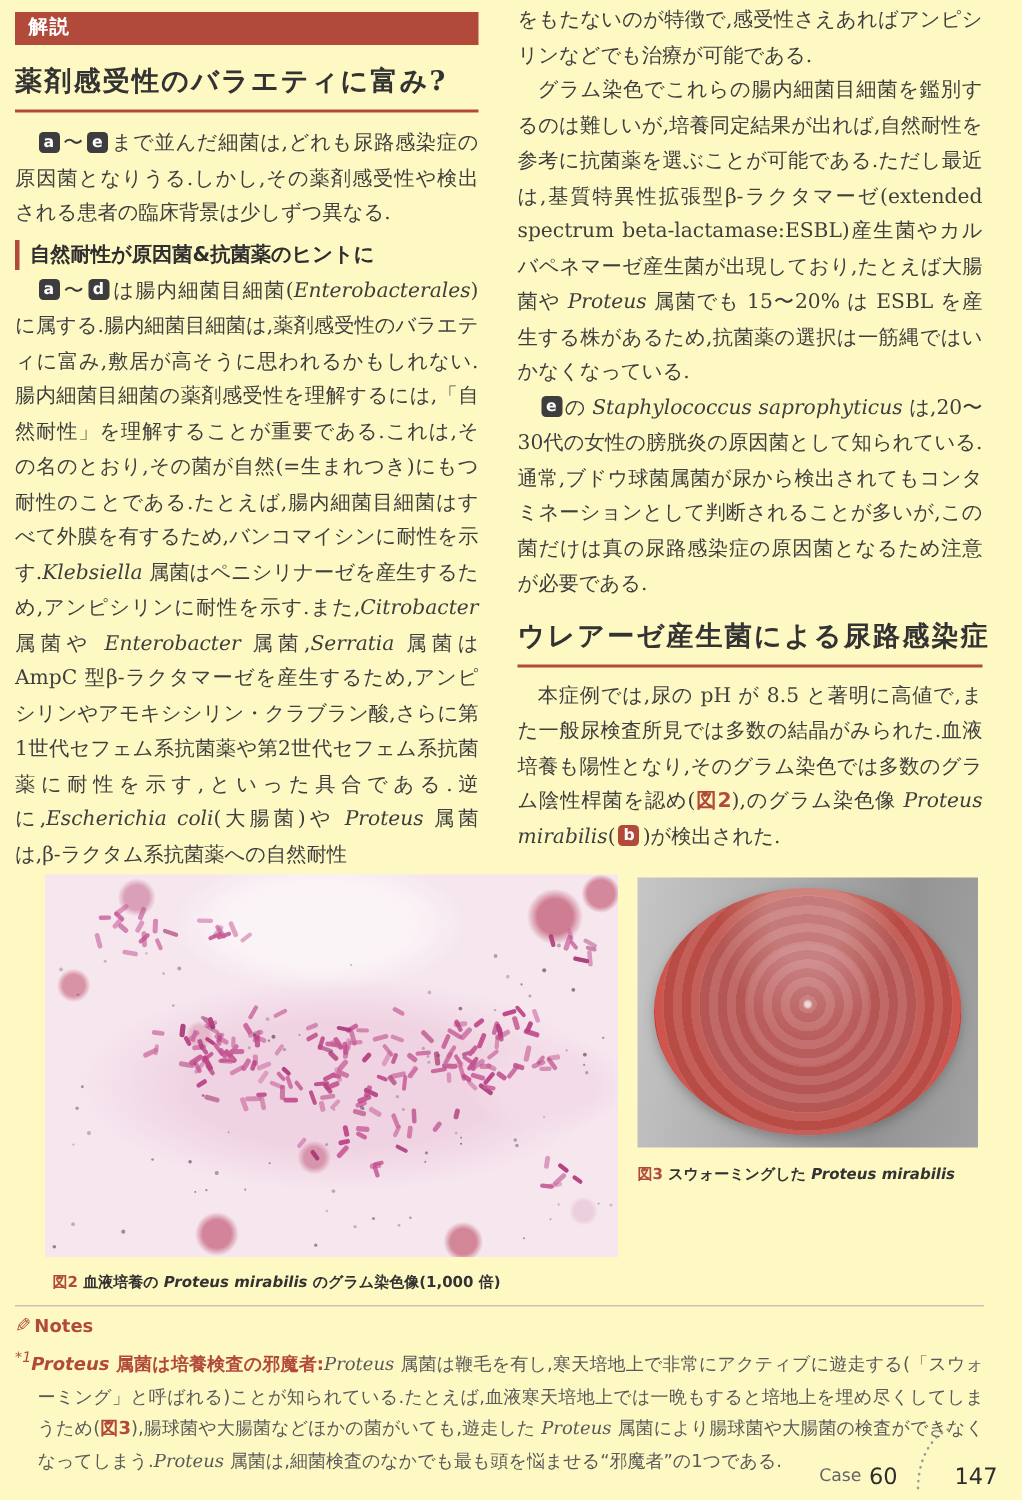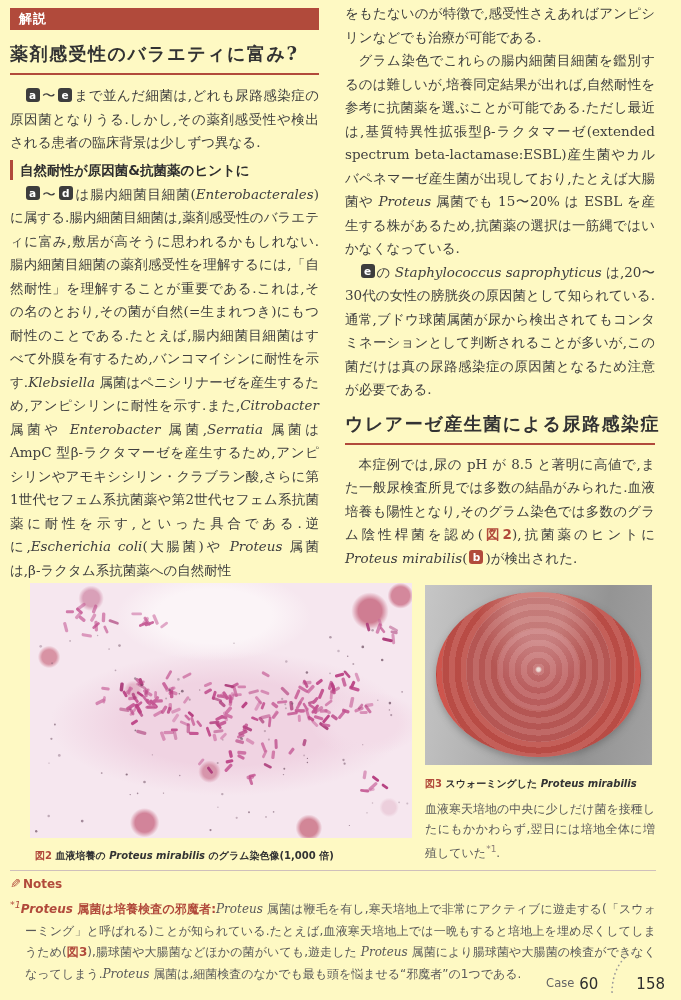--- a/index.html
+++ b/index.html
@@ -143,21 +143,21 @@
     <p class="para indent first"><span class="sg-bd">a</span><span class="sg-t">〜</span><span class="sg-bd">e</span><span class="sg-t">まで並んだ細菌は,どれも尿路感染症の原因菌となりうる.しかし,その薬剤感受性や検出される患者の臨床背景は少しずつ異なる.</span></p>
     <h2 class="subhead">自然耐性が原因菌&amp;抗菌薬のヒントに</h2>
     <p class="para indent"><span class="sg-bd">a</span><span class="sg-t">〜</span><span class="sg-bd">d</span><span class="sg-t">は腸内細菌目細菌(</span><span class="sg-i">Enterobacterales</span><span class="sg-t">)に属する.腸内細菌目細菌は,薬剤感受性のバラエティに富み,敷居が高そうに思われるかもしれない.腸内細菌目細菌の薬剤感受性を理解するには,「自然耐性」を理解することが重要である.これは,その名のとおり,その菌が自然(=生まれつき)にもつ耐性のことである.たとえば,腸内細菌目細菌はすべて外膜を有するため,バンコマイシンに耐性を示す.</span><span class="sg-i">Klebsiella</span><span class="sg-t"> 属菌はペニシリナーゼを産生するため,アンピシリンに耐性を示す.また,</span><span class="sg-i">Citrobacter</span><span class="sg-t"> 属菌や </span><span class="sg-i">Enterobacter</span><span class="sg-t"> 属菌,</span><span class="sg-i">Serratia</span><span class="sg-t"> 属菌は AmpC 型β-ラクタマーゼを産生するため,アンピシリンやアモキシシリン・クラブラン酸,さらに第1世代セフェム系抗菌薬や第2世代セフェム系抗菌薬に耐性を示す,といった具合である.逆に,</span><span class="sg-i">Escherichia coli</span><span class="sg-t">(大腸菌)や </span><span class="sg-i">Proteus</span><span class="sg-t"> 属菌は,β-ラクタム系抗菌薬への自然耐性</span></p>
   </div>
 
   <div class="col-right">
     <p class="para"><span class="sg-t">をもたないのが特徴で,感受性さえあればアンピシリンなどでも治療が可能である.</span></p>
     <p class="para indent"><span class="sg-t">グラム染色でこれらの腸内細菌目細菌を鑑別するのは難しいが,培養同定結果が出れば,自然耐性を参考に抗菌薬を選ぶことが可能である.ただし最近は,基質特異性拡張型β-ラクタマーゼ(extended spectrum beta-lactamase:ESBL)産生菌やカルバペネマーゼ産生菌が出現しており,たとえば大腸菌や </span><span class="sg-i">Proteus</span><span class="sg-t"> 属菌でも 15〜20% は ESBL を産生する株があるため,抗菌薬の選択は一筋縄ではいかなくなっている.</span></p>
     <p class="para indent"><span class="sg-bd">e</span><span class="sg-t">の </span><span class="sg-i">Staphylococcus saprophyticus</span><span class="sg-t"> は,20〜30代の女性の膀胱炎の原因菌として知られている.通常,ブドウ球菌属菌が尿から検出されてもコンタミネーションとして判断されることが多いが,この菌だけは真の尿路感染症の原因菌となるため注意が必要である.</span></p>
     <h1 class="sec-title second">ウレアーゼ産生菌による尿路感染症</h1>
-    <p class="para indent p4"><span class="sg-t">本症例では,尿の pH が 8.5 と著明に高値で,また一般尿検査所見では多数の結晶がみられた.血液培養も陽性となり,そのグラム染色では多数のグラム陰性桿菌を認め(</span><span class="sg-red">図2</span><span class="sg-t">),抗菌薬のヒントに </span><span class="sg-i">Proteus mirabilis</span><span class="sg-t">(</span><span class="sg-br">b</span><span class="sg-t">)が検出された.</span></p>
+    <p class="para indent p4"><span class="sg-t">本症例では,尿の pH が 8.5 と著明に高値で,また一般尿検査所見では多数の結晶がみられた.血液培養も陽性となり,そのグラム染色では多数のグラム陰性桿菌を認め(</span><span class="sg-red">図2</span><span class="sg-t">),のグラム染色像 </span><span class="sg-i">Proteus mirabilis</span><span class="sg-t">(</span><span class="sg-br">b</span><span class="sg-t">)が検出された.</span></p>
   </div>
 
   <figure class="fig2">
     <div class="gram-img">
       <svg id="gram-decor" width="382" height="255" viewBox="0 0 382 255">
           <rect x="112.45920721372586" y="108.30138109890805" width="10.40986317396164" height="3.2027606372954325" rx="1.4" fill="hsl(327,48%,53.4786657593213%)" opacity="0.60" transform="rotate(31.5 117.7 109.9)"></rect>
           <rect x="106.02242823190792" y="98.6302182639653" width="8.8892682204023" height="2.824931360804476" rx="1.4" fill="hsl(327,48%,57.423276169691235%)" opacity="0.62" transform="rotate(158.8 110.5 100.0)"></rect>
           <rect x="158.94156064473117" y="148.85162451669686" width="9.746448071673512" height="3.1495588085846977" rx="1.4" fill="hsl(327,48%,52.474074627272785%)" opacity="0.91" transform="rotate(0.7 163.8 150.4)"></rect>
           <rect x="190.2446983592653" y="132.8283859550289" width="7.126151822507381" height="2.840260388166644" rx="1.4" fill="hsl(327,48%,47.34240212896839%)" opacity="0.88" transform="rotate(11.1 193.8 134.2)"></rect>
           <rect x="136.45139681906838" y="122.13513888061263" width="7.692020937800407" height="3.3584193127928303" rx="1.4" fill="hsl(327,48%,58.56241370784119%)" opacity="0.63" transform="rotate(87.8 140.3 123.8)"></rect>
@@ -452,34 +452,33 @@
         </svg>
     </div>
     <figcaption class="figcap"><span class="sg-red">図2</span><span class="sg-t"> 血液培養の </span><span class="sg-i">Proteus mirabilis</span><span class="sg-t"> のグラム染色像(1,000 倍)</span></figcaption>
   </figure>
 
   <figure class="fig3">
     <div class="dish-img">
       <div class="dish"></div>
     </div>
     <figcaption class="figcap"><span class="sg-red">図3</span><span class="sg-t"> スウォーミングした </span><span class="sg-i">Proteus mirabilis</span></figcaption>
-    <p class="figdesc"><span class="sg-t">血液寒天培地の中央に少しだけ菌を接種したにもかかわらず,翌日には培地全体に増殖していた</span><span class="sg-sup">*1</span><span class="sg-t">.</span></p>
   </figure>
 
   <div class="notes">
     <div class="notes-head">
       <span class="notes-icon">✎</span><span class="notes-label">Notes</span>
     </div>
     <p class="note-text"><span class="sg-supred">*1</span><span class="sg-redbi">Proteus</span><span class="sg-redb"> 属菌は培養検査の邪魔者:</span><span class="sg-i">Proteus</span><span class="sg-t"> 属菌は鞭毛を有し,寒天培地上で非常にアクティブに遊走する(「スウォーミング」と呼ばれる)ことが知られている.たとえば,血液寒天培地上では一晩もすると培地上を埋め尽くしてしまうため(</span><span class="sg-red">図3</span><span class="sg-t">),腸球菌や大腸菌などほかの菌がいても,遊走した </span><span class="sg-i">Proteus</span><span class="sg-t"> 属菌により腸球菌や大腸菌の検査ができなくなってしまう.</span><span class="sg-i">Proteus</span><span class="sg-t"> 属菌は,細菌検査のなかでも最も頭を悩ませる“邪魔者”の1つである.</span></p>
   </div>
 
   <div class="footer">
     <span class="case-label">Case</span>
     <span class="case-num">60</span>
     <span class="arc-wrap">
       <svg width="34" height="44" viewBox="0 0 34 44">
         <path d="M32 3 C19 9 12 25 12 43" fill="none" stroke="#9a9a9a" stroke-width="1.7" stroke-dasharray="0.2 4.4" stroke-linecap="round"></path>
       </svg>
     </span>
-    <span class="page-num">158</span>
+    <span class="page-num">147</span>
   </div>
 
 </div>
 
 </body></html>

